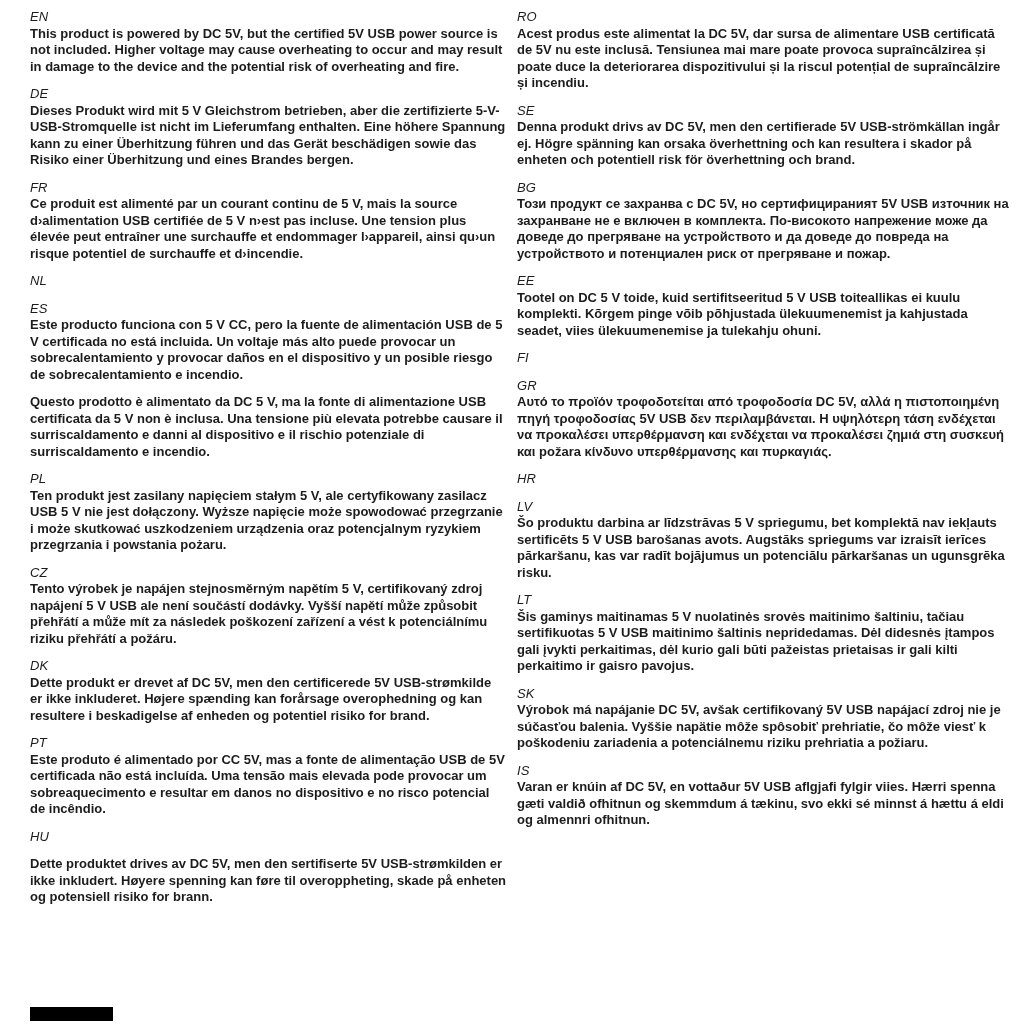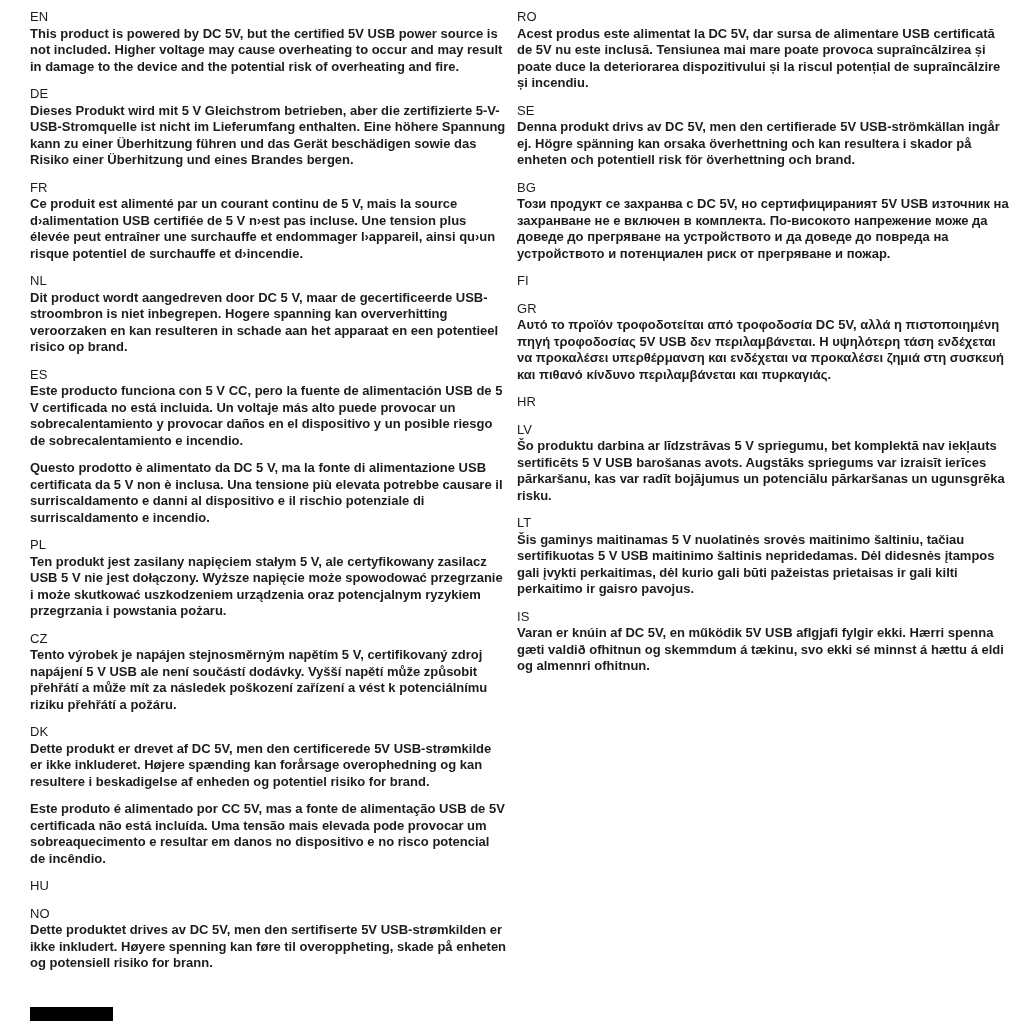--- a/index.html
+++ b/index.html
@@ -14,21 +14,21 @@
   }
   .page {
     display: flex;
     padding: 9px 14px 0 30px;
     gap: 10px;
   }
   .col { display: flex; flex-direction: column; }
   .col-left  { width: 478px; }
   .col-right { width: 494px; }
   .lang { margin-bottom: 11px; }
-  .lang .code { font-weight: 400; }
+  .lang .code { font-weight: 400; font-style: italic; }
   .lang .body { font-weight: 700; }
   .black-bar {
     position: absolute;
     left: 30px;
     top: 1007px;
     width: 83px;
     height: 14px;
     background: #000000;
   }
 </style>
@@ -44,21 +44,20 @@
     <section class="lang">
       <div class="code">DE</div>
       <p class="body">Dieses Produkt wird mit 5 V Gleichstrom betrieben, aber die zertifizierte 5-V-USB-Stromquelle ist nicht im Lieferumfang enthalten. Eine höhere Spannung kann zu einer Überhitzung führen und das Gerät beschädigen sowie das Risiko einer Überhitzung und eines Brandes bergen.</p>
     </section>
     <section class="lang">
       <div class="code">FR</div>
       <p class="body">Ce produit est alimenté par un courant continu de 5 V, mais la source d›alimentation USB certifiée de 5 V n›est pas incluse. Une tension plus élevée peut entraîner une surchauffe et endommager l›appareil, ainsi qu›un risque potentiel de surchauffe et d›incendie.</p>
     </section>
     <section class="lang">
       <div class="code">NL</div>
-      <p class="body">Dit product wordt aangedreven door DC 5 V, maar de gecertificeerde USB-stroombron is niet inbegrepen. Hogere spanning kan oververhitting veroorzaken en kan resulteren in schade aan het apparaat en een potentieel risico op brand.</p>
     </section>
     <section class="lang">
       <div class="code">ES</div>
       <p class="body">Este producto funciona con 5 V CC, pero la fuente de alimentación USB de 5 V certificada no está incluida. Un voltaje más alto puede provocar un sobrecalentamiento y provocar daños en el dispositivo y un posible riesgo de sobrecalentamiento e incendio.</p>
     </section>
     <section class="lang">
       <p class="body">Questo prodotto è alimentato da DC 5 V, ma la fonte di alimentazione USB certificata da 5 V non è inclusa. Una tensione più elevata potrebbe causare il surriscaldamento e danni al dispositivo e il rischio potenziale di surriscaldamento e incendio.</p>
     </section>
     <section class="lang">
       <div class="code">PL</div>
@@ -66,62 +65,70 @@
     </section>
     <section class="lang">
       <div class="code">CZ</div>
       <p class="body">Tento výrobek je napájen stejnosměrným napětím 5 V, certifikovaný zdroj napájení 5 V USB ale není součástí dodávky. Vyšší napětí může způsobit přehřátí a může mít za následek poškození zařízení a vést k potenciálnímu riziku přehřátí a požáru.</p>
     </section>
     <section class="lang">
       <div class="code">DK</div>
       <p class="body">Dette produkt er drevet af DC 5V, men den certificerede 5V USB-strømkilde er ikke inkluderet. Højere spænding kan forårsage overophedning og kan resultere i beskadigelse af enheden og potentiel risiko for brand.</p>
     </section>
     <section class="lang">
+      <div class="code">PT</div>
       <p class="body">Este produto é alimentado por CC 5V, mas a fonte de alimentação USB de 5V certificada não está incluída. Uma tensão mais elevada pode provocar um sobreaquecimento e resultar em danos no dispositivo e no risco potencial de incêndio.</p>
     </section>
     <section class="lang">
       <div class="code">HU</div>
     </section>
     <section class="lang">
-      <div class="code">NO</div>
       <p class="body">Dette produktet drives av DC 5V, men den sertifiserte 5V USB-strømkilden er ikke inkludert. Høyere spenning kan føre til overoppheting, skade på enheten og potensiell risiko for brann.</p>
     </section>
   </div>
 
   <div class="col col-right">
     <section class="lang">
       <div class="code">RO</div>
       <p class="body">Acest produs este alimentat la DC 5V, dar sursa de alimentare USB certificată de 5V nu este inclusă. Tensiunea mai mare poate provoca supraîncălzirea și poate duce la deteriorarea dispozitivului și la riscul potențial de supraîncălzire și incendiu.</p>
     </section>
     <section class="lang">
       <div class="code">SE</div>
       <p class="body">Denna produkt drivs av DC 5V, men den certifierade 5V USB-strömkällan ingår ej. Högre spänning kan orsaka överhettning och kan resultera i skador på enheten och potentiell risk för överhettning och brand.</p>
     </section>
     <section class="lang">
       <div class="code">BG</div>
       <p class="body">Този продукт се захранва с DC 5V, но сертифицираният 5V USB източник на захранване не е включен в комплекта. По-високото напрежение може да доведе до прегряване на устройството и да доведе до повреда на устройството и потенциален риск от прегряване и пожар.</p>
     </section>
     <section class="lang">
+      <div class="code">EE</div>
+      <p class="body">Tootel on DC 5 V toide, kuid sertifitseeritud 5 V USB toiteallikas ei kuulu komplekti. Kõrgem pinge võib põhjustada ülekuumenemist ja kahjustada seadet, viies ülekuumenemise ja tulekahju ohuni.</p>
+    </section>
+    <section class="lang">
       <div class="code">FI</div>
     </section>
     <section class="lang">
       <div class="code">GR</div>
-      <p class="body">Αυτό το προϊόν τροφοδοτείται από τροφοδοσία DC 5V, αλλά η πιστοποιημένη πηγή τροφοδοσίας 5V USB δεν περιλαμβάνεται. Η υψηλότερη τάση ενδέχεται να προκαλέσει υπερθέρμανση και ενδέχεται να προκαλέσει ζημιά στη συσκευή και πιθανό κίνδυνο περιλαμβάνεται και πυρκαγιάς.</p>
+      <p class="body">Αυτό το προϊόν τροφοδοτείται από τροφοδοσία DC 5V, αλλά η πιστοποιημένη πηγή τροφοδοσίας 5V USB δεν περιλαμβάνεται. Η υψηλότερη τάση ενδέχεται να προκαλέσει υπερθέρμανση και ενδέχεται να προκαλέσει ζημιά στη συσκευή και požara κίνδυνο υπερθέρμανσης και πυρκαγιάς.</p>
     </section>
     <section class="lang">
       <div class="code">HR</div>
     </section>
     <section class="lang">
       <div class="code">LV</div>
       <p class="body">Šo produktu darbina ar līdzstrāvas 5 V spriegumu, bet komplektā nav iekļauts sertificēts 5 V USB barošanas avots. Augstāks spriegums var izraisīt ierīces pārkaršanu, kas var radīt bojājumus un potenciālu pārkaršanas un ugunsgrēka risku.</p>
     </section>
     <section class="lang">
       <div class="code">LT</div>
       <p class="body">Šis gaminys maitinamas 5 V nuolatinės srovės maitinimo šaltiniu, tačiau sertifikuotas 5 V USB maitinimo šaltinis nepridedamas. Dėl didesnės įtampos gali įvykti perkaitimas, dėl kurio gali būti pažeistas prietaisas ir gali kilti perkaitimo ir gaisro pavojus.</p>
     </section>
     <section class="lang">
+      <div class="code">SK</div>
+      <p class="body">Výrobok má napájanie DC 5V, avšak certifikovaný 5V USB napájací zdroj nie je súčasťou balenia. Vyššie napätie môže spôsobiť prehriatie, čo môže viesť k poškodeniu zariadenia a potenciálnemu riziku prehriatia a požiaru.</p>
+    </section>
+    <section class="lang">
       <div class="code">IS</div>
-      <p class="body">Varan er knúin af DC 5V, en működik 5V USB aflgjafi fylgir ekki. Hærri spenna gæti valdið ofhitnun og skemmdum á tækinu, svo ekki sé minnst á hættu á eldi og almennri ofhitnun.</p>
+      <p class="body">Varan er knúin af DC 5V, en vottaður 5V USB aflgjafi fylgir viies. Hærri spenna gæti valdið ofhitnun og skemmdum á tækinu, svo ekki sé minnst á hættu á eldi og almennri ofhitnun.</p>
     </section>
   </div>
 </div>
 
 <div class="black-bar"></div>
 
 </body></html>

